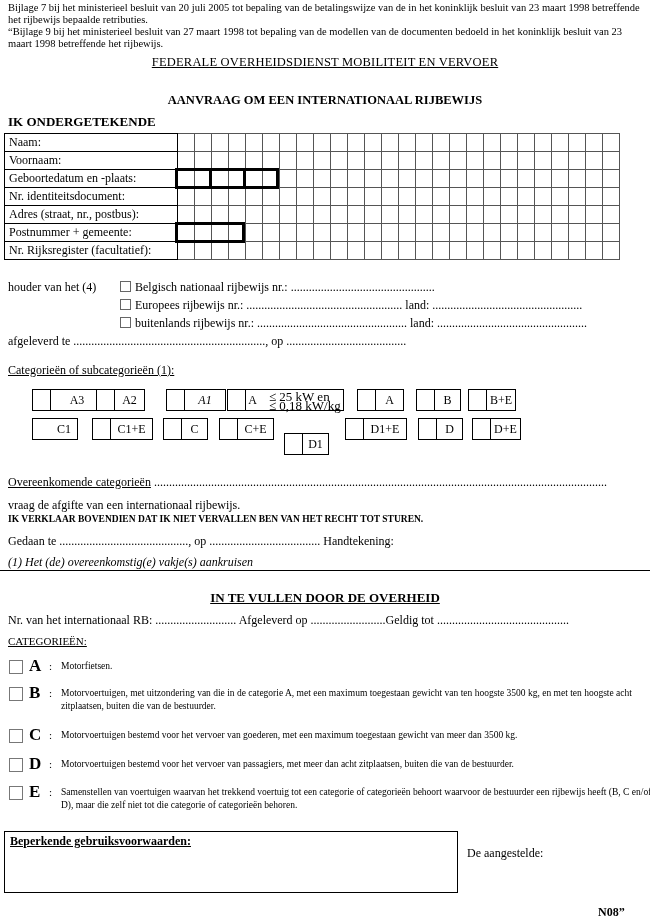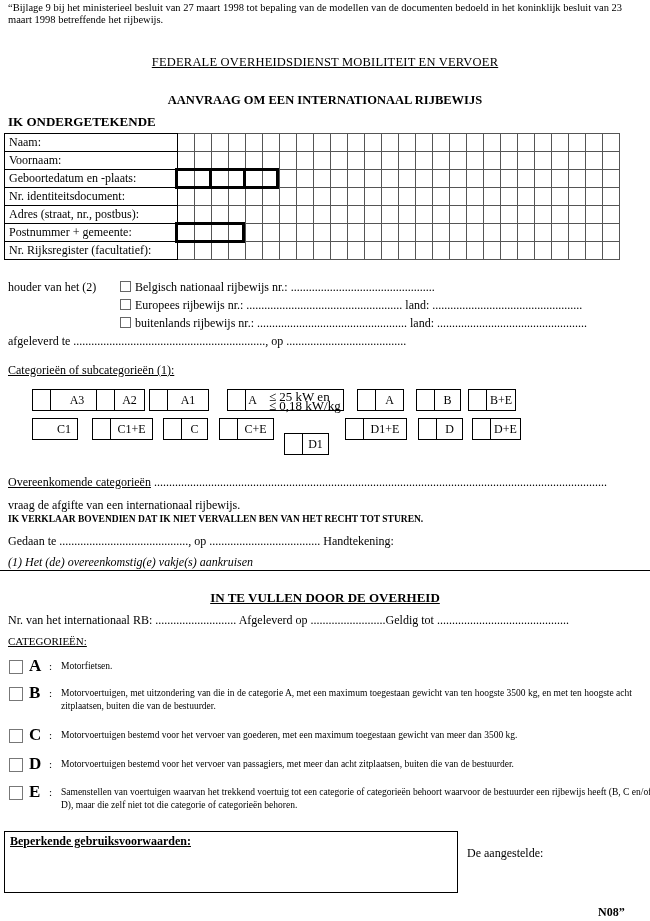--- a/index.html
+++ b/index.html
@@ -39,20 +39,21 @@
   .catrow .colon { font-size:11px; width:12px; line-height:18px; flex:none; }
   .catrow .desc { font-size:9.5px; line-height:13px; padding-top:3px; width:600px; white-space:normal; }
 
   .restrict { position:absolute; left:4px; top:831px; width:454px; height:62px; border:1.5px solid #000; box-sizing:border-box; }
   .restrict .rt { position:absolute; left:5px; top:2px; font-size:12px; }
 </style>
 </head>
 <body>
 
 <div class="abs small hdr-note">
+  <div>Bijlage 7 bij het ministerieel besluit van 20 juli 2005 tot bepaling van de betalingswijze van de in het koninklijk besluit van 23 maart 1998 betreffende het rijbewijs bepaalde retributies.</div>
   <div>“Bijlage 9 bij het ministerieel besluit van 27 maart 1998 tot bepaling van de modellen van de documenten bedoeld in het koninklijk besluit van 23 maart 1998 betreffende het rijbewijs.</div>
 </div>
 <div class="abs agency u">FEDERALE OVERHEIDSDIENST MOBILITEIT EN VERVOER</div>
 <div class="abs title b">AANVRAAG OM EEN INTERNATIONAAL RIJBEWIJS</div>
 <div class="abs section-title b">IK ONDERGETEKENDE</div>
 
 <table class="idtable">
   <tbody id="idtable-body">
       <tr>
         <td class="lbl">Naam:</td>
@@ -257,21 +258,21 @@
         <td class="cell"></td>
         <td class="cell"></td>
       </tr>
     </tbody>
 </table>
 <div class="boldbox" style="left:175px; top:168px; width:104px; height:21px;"></div>
 <div class="boldbox" style="left:209px; top:168px; width:36px; height:21px; border-top:none;border-bottom:none;border-right:none;"></div>
 <div class="boldbox" style="left:243px; top:168px; width:2px; height:21px; border-top:none;border-bottom:none;border-right:none;"></div>
 <div class="boldbox" style="left:175px; top:222px; width:70px; height:21px;"></div>
 
-<div class="abs norm" style="left:8px; top:280px;">houder van het (2)</div>
+<div class="abs norm" style="left:8px; top:280px;">houder van het (4)</div>
 <div class="abs norm" style="left:120px; top:280px;">
   <span class="chk"></span><span>Belgisch nationaal rijbewijs nr.: ................................................</span>
 </div>
 <div class="abs norm" style="left:120px; top:298px;">
   <span class="chk"></span><span>Europees rijbewijs nr.: .................................................... land: ..................................................</span>
 </div>
 <div class="abs norm" style="left:120px; top:316px;">
   <span class="chk"></span><span>buitenlands rijbewijs nr.: .................................................. land: ..................................................</span>
 </div>
 <div class="abs norm" style="left:8px; top:334px;">afgeleverd te ................................................................, op ........................................</div>
@@ -279,21 +280,21 @@
 <div class="abs norm u" style="left:8px; top:363px;">Categorieën of subcategorieën (1):</div>
 <div id="cat-boxes">
     <div class="catbox" style="left: 32px; width: 72px; top: 389px;">
       <div class="tick"></div>
       <div class="lab">A3</div>
     </div>
     <div class="catbox" style="left: 96px; width: 49px; top: 389px;">
       <div class="tick"></div>
       <div class="lab">A2</div>
     </div>
-    <div class="catbox" style="left: 149px; width: 60px; top: 389px;">
+    <div class="catbox" style="left: 166px; width: 60px; top: 389px; font-style: italic;">
       <div class="tick"></div>
       <div class="lab">A1</div>
     </div>
     <div class="catbox" style="left: 227px; width: 117px; top: 389px;">
       <div class="tick"></div>
       <div class="lab" style="display: flex; justify-content: center; align-items: center;">
         <span style="margin-right: 8px;">A</span>
         <div class="note">
           <div>≤ 25 kW en</div>
           <div>≤ 0,18 kW/kg</div>

